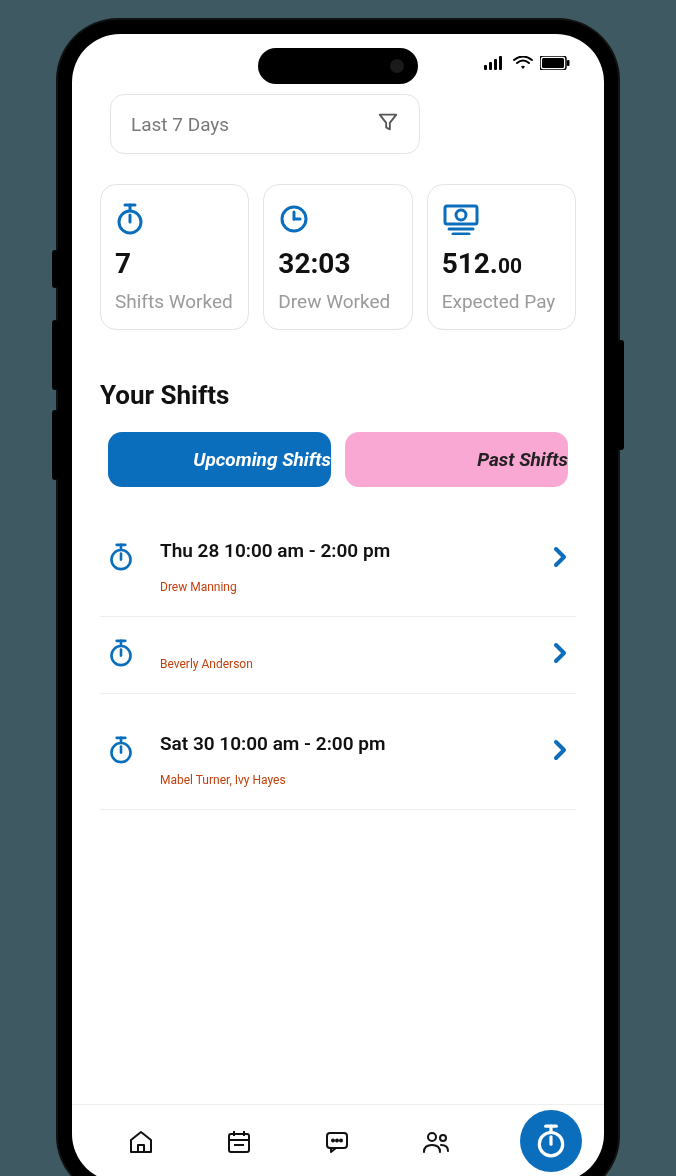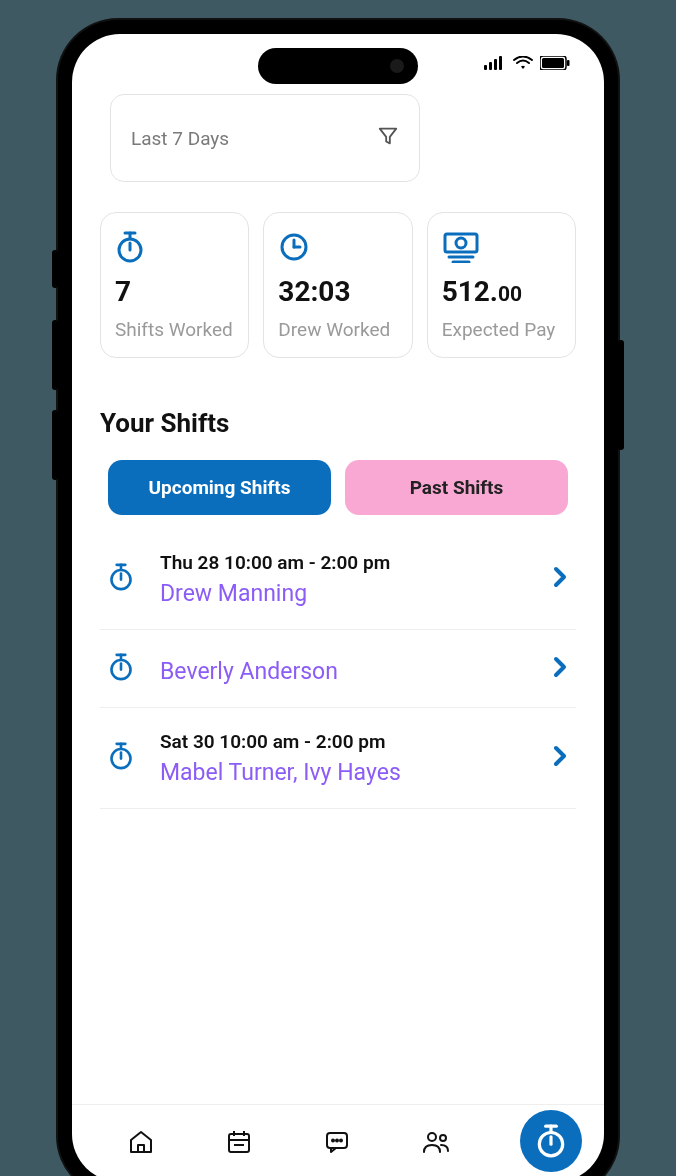--- a/index.html
+++ b/index.html
@@ -79,21 +79,21 @@
       font-weight: 700;
       color: #111;
       margin: 18px 0 20px 0;
     }
     .filter-pill {
       display: flex;
       align-items: center;
       justify-content: space-between;
       border: 1px solid #e3e3e3;
       border-radius: 14px;
-      padding: 30px 20px;
+      padding: 16px 20px;
       width: 310px;
       margin-left: 10px;
       margin-bottom: 30px;
       cursor: pointer;
     }
     .filter-label { color: #7a7a7a; font-size: 19px; }
     .stats-row {
       display: flex;
       gap: 14px;
       margin-bottom: 50px;
@@ -116,41 +116,42 @@
     }
     .stat-value .cents { font-size: 21px; font-weight: 700; }
     .stat-label { font-size: 19px; color: #9a9a9a; white-space: nowrap; }
     .tabs-row {
       display: flex;
       gap: 14px;
       margin: 22px 8px 14px 8px;
     }
     .tab {
       flex: 1;
-      padding: 16px 8px;
+      padding: 16px 0;
       border-radius: 14px;
-      text-align: center;
+      text-align: right;
       font-size: 19px;
       font-weight: 700;
       cursor: pointer;
+      font-style: italic;
     }
     .tab-active { background: #0a6ebd; color: #fff; }
     .tab-inactive { background: #f9a8d4; color: #222; }
     .shift-item {
       display: flex;
       align-items: center;
       gap: 22px;
       padding: 22px 8px;
       border-bottom: 1px solid #eee;
       cursor: pointer;
     }
     .shift-icon { width: 30px; flex-shrink: 0; }
     .shift-info { flex: 1; }
-    .shift-title { font-size: 19px; font-weight: 600; color: #111; }
-    .shift-sub { font-size: 23px; color: #8b5cf6; margin-top: 6px; }
+    .shift-title { font-size: 19px; font-weight: 600; color: #111; margin-top: 16px; }
+    .shift-sub { font-size: 12px; color: #c2410c; margin-top: 18px; }
     .chevron { flex-shrink: 0; }
     .bottom-nav {
       height: 78px;
       border-top: 1px solid #eee;
       display: flex;
       align-items: center;
       justify-content: space-around;
       padding: 0 20px;
       position: relative;
     }

